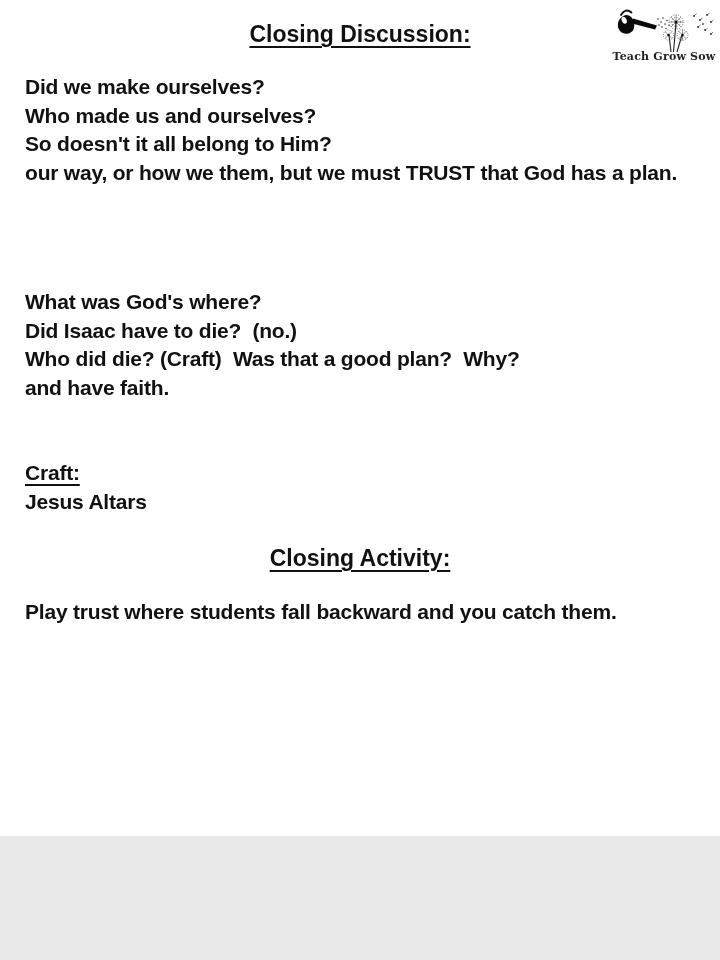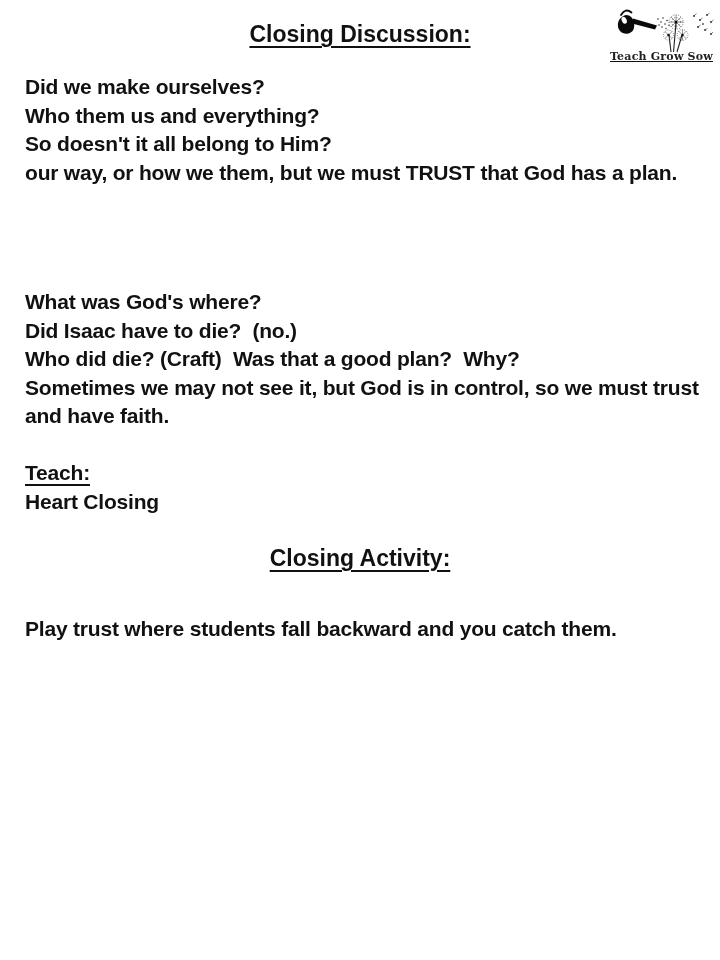--- a/index.html
+++ b/index.html
@@ -1,19 +1,19 @@
 <!DOCTYPE html>
 <html><head>
 <meta charset="utf-8">
 <style>
   html, body { margin: 0; padding: 0; background: #e8e8e8; }
   .page {
     position: relative;
     width: 720px;
-    height: 960px;
+    height: 836px;
     background: #ffffff;
     overflow: hidden;
     font-family: "Liberation Sans", sans-serif;
     color: #111111;
   }
   
   .center-heading {
     position: absolute;
     left: 0;
     width: 100%;
@@ -45,21 +45,21 @@
     text-decoration: underline;
     text-decoration-thickness: 2px;
     text-underline-offset: 4px;
   }
   
   .logo {
     position: absolute;
     top: 6px;
     left: 610px;
     width: 108px;
-    text-decoration: underline;
+    text-align: center;
   }
   .logo svg { display: block; margin: 0 auto; }
   .logo-wordmark {
     font-family: "DejaVu Serif", serif;
     font-size: 11px;
     font-weight: 700;
     color: #222222;
     margin-top: -6px;
     white-space: pre;
     letter-spacing: 0.2px;
@@ -143,39 +143,38 @@
         <circle cx="99" cy="28" r="0.7"></circle>
           <line x1="99" y1="28" x2="101" y2="26"></line>
         <circle cx="91" cy="18" r="0.6"></circle>
       </g>
     </svg>
     <div class="logo-wordmark">Teach Grow Sow</div>
   </div>
 
   <div class="body-block" style="top:61px;margin-top:12px;">
     <div class="line">Did we make ourselves?</div>
-    <div class="line">Who them us and everything?</div>
+    <div class="line">Who made us and ourselves?</div>
     <div class="line">So doesn't it all belong to Him?</div>
     <div class="line">our way, or how we them, but we must TRUST that God has a plan.</div>
   </div>
 
   <div class="body-block" style="top:288px;">
     <div class="line">What was God's where?</div>
     <div class="line">Did Isaac have to die?  (no.)</div>
     <div class="line">Who did die? (Craft)  Was that a good plan?  Why?</div>
-    <div class="line">Sometimes we may not see it, but God is in control, so we must trust</div>
     <div class="line">and have faith.</div>
   </div>
 
   <div class="body-block" style="top:459px;">
-    <div class="line"><span class="sub-heading">Teach:</span></div>
-    <div class="line">Heart Closing</div>
+    <div class="line"><span class="sub-heading">Craft:</span></div>
+    <div class="line">Jesus Altars</div>
   </div>
 
   <div class="center-heading" style="top:543px;">
     <span class="hd">Closing Activity:</span>
   </div>
 
-  <div class="body-block" style="top:598px;margin-top:17px;">
+  <div class="body-block" style="top:598px;">
     <div class="line">Play trust where students fall backward and you catch them.</div>
   </div>
 
 </div>
 
 </body></html>

